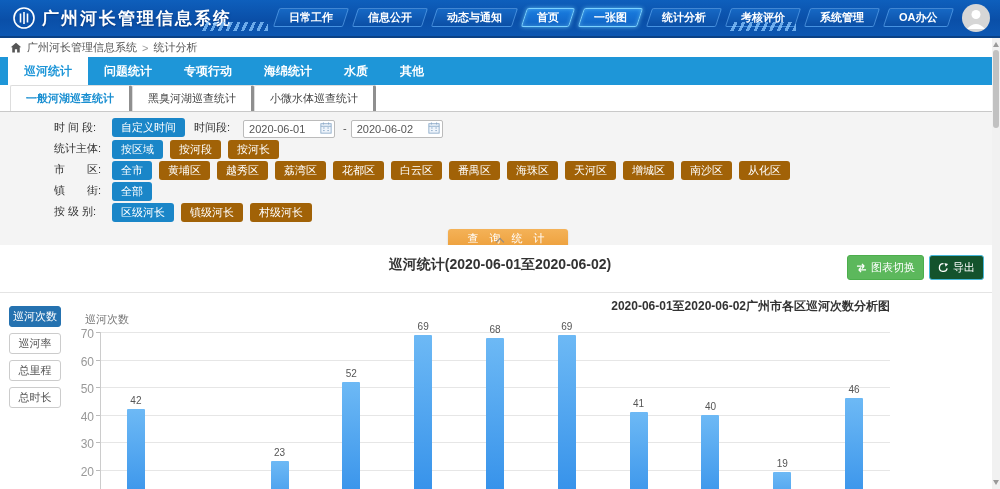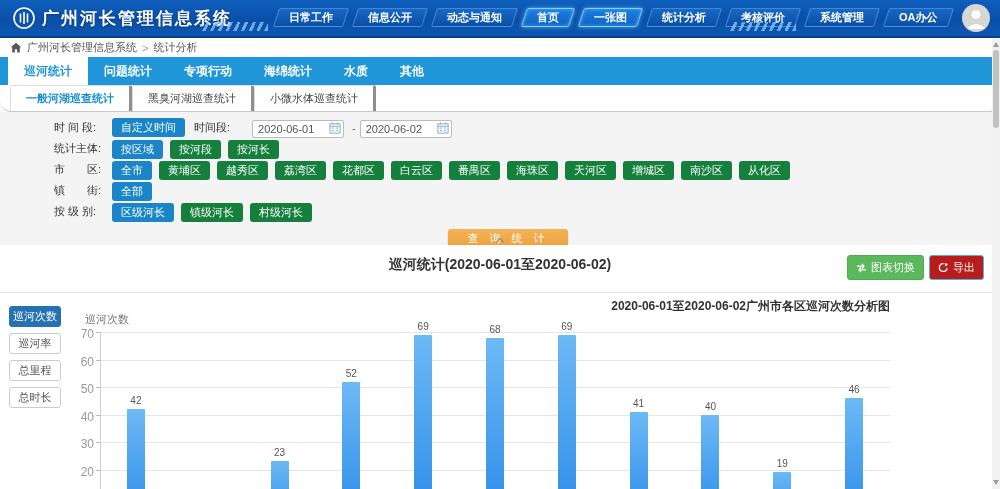--- a/index.html
+++ b/index.html
@@ -33,55 +33,55 @@
   .crumb-sep { color:#999; }
 
   
   .main-tabs { height:28px; background:#1e96d8; display:flex; align-items:stretch; padding-left:8px; }
   .main-tab { padding:0 16px; display:flex; align-items:center; color:#fff; font-size:12px;
     font-weight:bold; cursor:pointer; white-space:nowrap; }
   .main-tab.active { background:#fff; color:#1e96d8; }
 
   
   .sub-tabs { height:27px; background:#fff; border-bottom:1px solid #c9c9c9; display:flex;
-    padding-left:10px; align-items:stretch;border-radius:11px; }
+    padding-left:10px; align-items:stretch; }
   .sub-tab { padding:0 15px; display:flex; align-items:center; font-size:11px; color:#444;
     border-top:1px solid #ddd; border-left:1px solid #ddd; border-right:3px solid #8f8f8f;
     border-radius:2px 2px 0 0; cursor:pointer; white-space:nowrap; }
   .sub-tab.active { color:#1a8fd1; font-weight:bold; }
 
   
   .filters { height:133px; background:#f4f4f4; padding-top:5px; position:relative;padding-left:16px; }
   .frow { display:flex; align-items:center; height:21px; padding-left:38px; }
   .flabel { width:58px; font-size:11px; color:#333; flex:none; }
-  .fbtn { font-size:11px; color:#fff; background:#15803d; border:none; border-radius:3px;
+  .fbtn { font-size:11px; color:#fff; background:#a16207; border:none; border-radius:3px;
     padding:2px 9px; margin-right:7px; cursor:pointer; white-space:nowrap; }
   .fbtn.active { background:#1a86c8; }
-  .range-label { font-size:11px; color:#333; margin:0 22px 0 2px; }
+  .range-label { font-size:11px; color:#333; margin:0 13px 0 2px; }
   .date-box { position:relative; width:92px; height:18px; margin-right:4px; }
   .date-box input { width:100%; height:100%; border:1px solid #bbb; border-radius:2px;
     font-size:11px; color:#555; padding:0 18px 0 5px; font-family:inherit; }
   .date-box svg { position:absolute; right:3px; top:3px; }
   .dash { font-size:11px; color:#555; margin:0 4px; }
   .query-btn { display:block; margin:7px auto 0; width:120px; height:19px;
     background:linear-gradient(180deg,#f4b258,#eda03c); color:#fff; border:none; border-radius:3px;
     font-size:11px; letter-spacing:4px; cursor:pointer; box-shadow:0 1px 2px rgba(0,0,0,.15); }
   .collapse-caret { position:absolute; left:50%; bottom:1px; width:8px; height:8px; margin-left:-4px;
     cursor:pointer; }
   .collapse-caret::before { content:""; position:absolute; left:1px; top:3px; width:5px; height:5px;
     border-left:1px solid #8a8a8a; border-top:1px solid #8a8a8a; transform:rotate(45deg); }
 
   
   .results-head { height:47px; background:#fff; position:relative; }
   .results-title { text-align:center; padding-top:11px; font-size:14px; font-weight:bold; color:#333; }
   .head-btns { position:absolute; right:16px; top:10px; display:flex; gap:5px; }
   .hbtn { display:flex; align-items:center; gap:4px; border:none; border-radius:3px; color:#fff;
     font-size:11px; padding:4px 8px; cursor:pointer; }
   .hbtn.green { background:#5cb85c; border:1px solid #4cae4c; }
-  .hbtn.sky { background:#b91c1c; border:1px solid #46b8da; }
+  .hbtn.sky { background:#14532d; border:1px solid #46b8da; }
 
   
   .chart-canvas { position:relative; height:197px; background:#fff; border-top:1px solid #e4e4e4;
     overflow:hidden; }
   .chart-title { position:absolute; left:0; right:110px; top:5px; text-align:right;
     font-size:12px; font-weight:bold; color:#333; }
   .metric-btns { position:absolute; left:9px; top:13px; display:flex; flex-direction:column; gap:6px; }
   .metric-btn { width:52px; height:21px; font-size:11px; border-radius:3px; cursor:pointer;
     background:#fff; color:#555; border:1px solid #ccc; }
   .metric-btn.active { background:#2572b0; color:#fff; border:1px solid #2572b0; }

